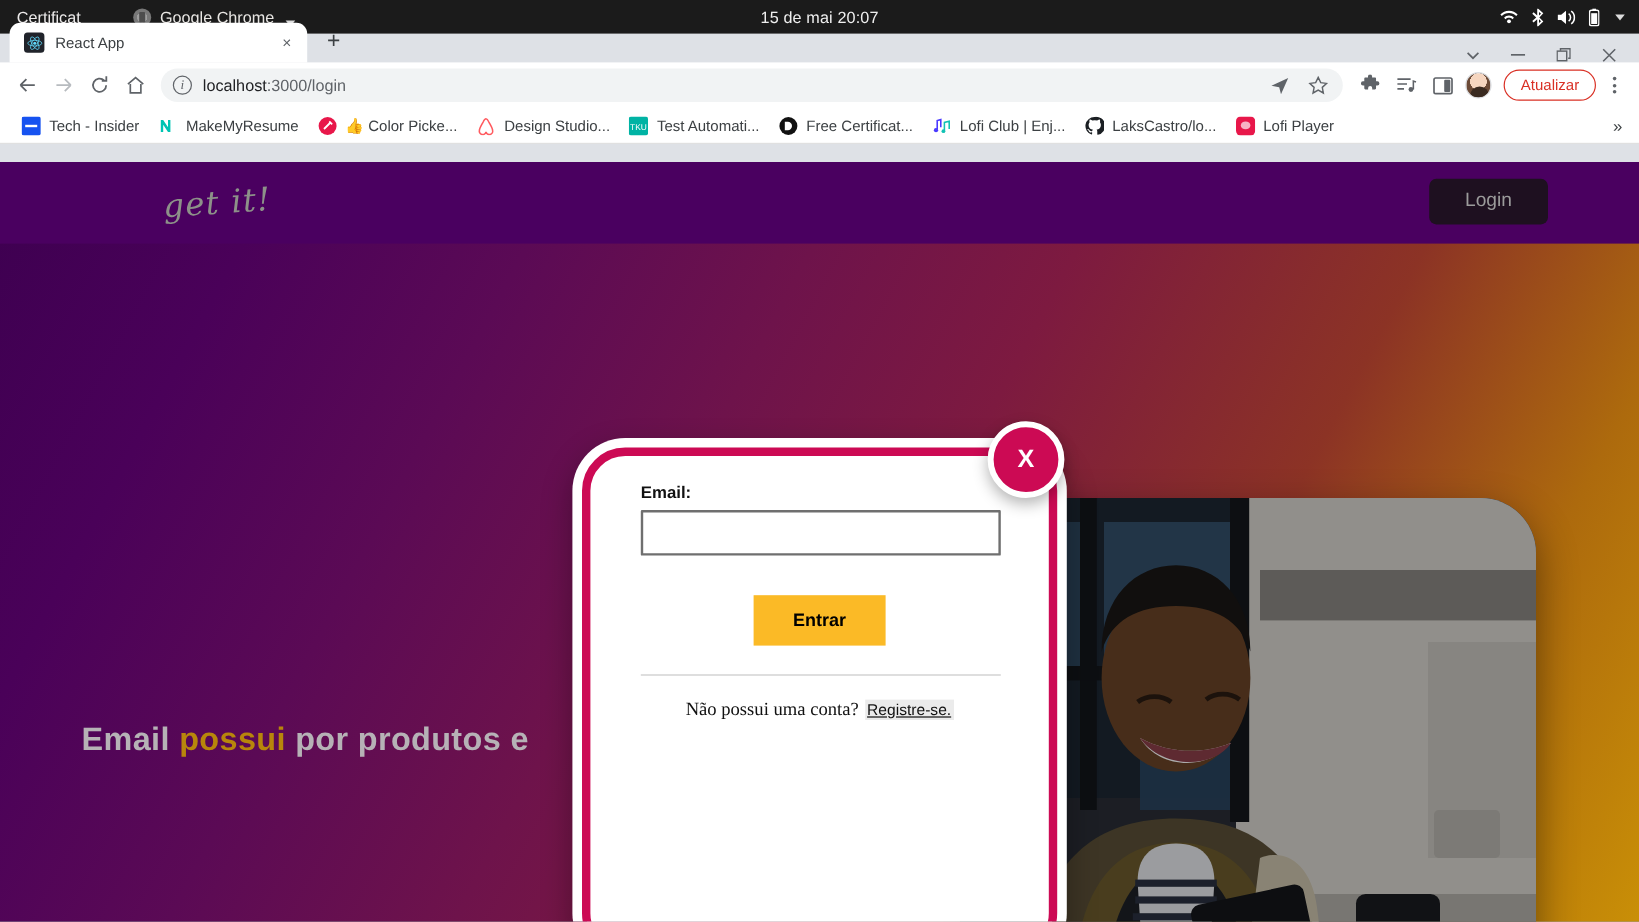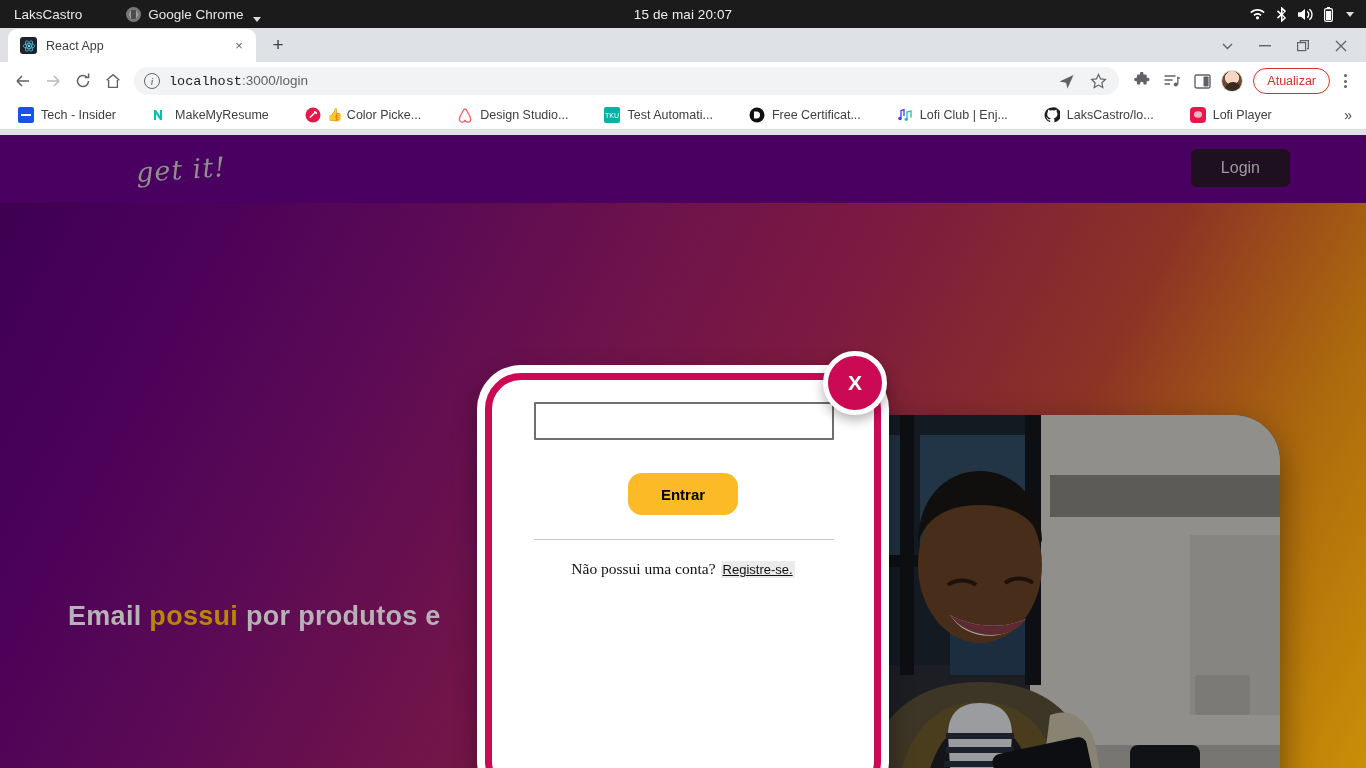--- a/index.html
+++ b/index.html
@@ -42,21 +42,21 @@
     position: absolute; right: 12px; display: flex; align-items: center; gap: 11px;
   }
   .tray-ico { display: block; }
 
   
   .chrome {
     position: absolute; top: 28px; left: 0;
     width: 1366px; height: 740px;
     background: #dee1e6;
   }
-  .tabstrip { height: 34px; position: relative; display: flex; align-items: flex-end; }
+  .tabstrip { height: 24px; position: relative; display: flex; align-items: flex-end; }
   .tab {
     margin-left: 8px; width: 248px; height: 33px;
     background: #fff; border-radius: 9px 9px 0 0;
     display: flex; align-items: center; padding: 0 8px 0 12px;
     position: relative;
   }
   .tab-favicon {
     width: 17px; height: 17px; border-radius: 3px; background: #20232a;
     flex: 0 0 auto; position: relative; margin-right: 9px;
   }
@@ -100,21 +100,21 @@
     position: relative;
   }
   .omni-info {
     width: 16px; height: 16px; border-radius: 50%;
     border: 1.3px solid #5f6368; color: #5f6368;
     font-size: 11px; font-style: italic; font-family: "Liberation Serif", serif;
     display: flex; align-items: center; justify-content: center;
     margin-right: 9px; flex: 0 0 auto;
   }
   .omni-url { font-size: 13.5px; color: #5f6368; white-space: nowrap; }
-  .omni-url b { color: #202124; font-weight: 400; font-family: Liberation Mono, monospace; }
+  .omni-url b { color: #202124; font-weight: 400; }
   .omni-right { margin-left: auto; display: flex; align-items: center; gap: 2px; }
   .update-btn {
     height: 26px; border: 1px solid #d93025; border-radius: 13px;
     color: #d93025; font-size: 12.5px; padding: 11px 13px;
     display: flex; align-items: center; margin: 0 2px 0 6px;
   }
   .avatar {
     width: 22px; height: 22px; border-radius: 50%;
     background: radial-gradient(circle at 50% 35%, #f6d6c0 0 42%, #6b4a36 43% 100%);
     border: 1px solid #dadce0; margin: 0 4px; overflow: hidden; position: relative;
@@ -125,21 +125,21 @@
   }
   .kebab {
     width: 26px; height: 30px; display: flex; flex-direction: column;
     align-items: center; justify-content: center; gap: 2.5px;
   }
   .kebab i { width: 3px; height: 3px; border-radius: 50%; background: #5f6368; display: block; }
 
   
   .bookmarks {
     height: 30px; background: #fff; display: flex; align-items: center;
-    padding: 0 6px 0 10px; border-bottom: 1px solid #e0e0e0; gap: 20px;
+    padding: 0 6px 0 10px; border-bottom: 1px solid #e0e0e0;
   }
   .bm {
     display: flex; align-items: center; gap: 7px;
     padding: 0 8px; height: 24px; border-radius: 4px;
     font-size: 12.5px; color: #3c4043; white-space: nowrap;
   }
   .bm-ic { width: 16px; height: 16px; flex: 0 0 auto; display: block; }
   .bm-overflow { margin-left: auto; color: #3c4043; font-size: 14px; padding: 0 8px; }
 
   
@@ -208,39 +208,39 @@
     font-size: 14px; font-weight: bold; color: #111;
     margin-bottom: 7px; display: block;
   }
   .field-input {
     width: 300px; height: 38px; border: 2px solid #6f6f6f;
     background: #fff; border-radius: 1px; display: block;
   }
   .field-grp-2 { margin-top: 25px; }
   .submit-btn {
     display: block; margin: 33px auto 0; width: 110px; height: 42px;
-    background: #fbba26; color: #000; border: none; border-radius: 14px;
+    background: #fbba26; color: #000; border: none; border-radius: 0;
     font-size: 15px; font-weight: bold; font-family: "Liberation Sans", sans-serif;
   }
   .divider { margin: 24px 0 0; height: 1px; background: #c9c9c9; width: 300px; }
   .foot-row {
     margin-top: 20px; text-align: center;
     font-family: "Liberation Serif", serif; font-size: 15.5px; color: #111;
   }
   .foot-link {
     font-family: "Liberation Sans", sans-serif; font-size: 13px; font-weight: normal;
     color: #111; text-decoration: underline; background: #ebebeb;
     padding: 1px 2px; margin-left: 5px;
   }
 </style>
 </head>
 <body>
 
 <div class="gnome-bar">
-  <span class="gnome-activities">LaksCastro</span>
+  <span class="gnome-activities">Certificat</span>
   <span class="gnome-app">
     <span class="chrome-dot"></span>
     <span>Google Chrome</span>
     <span class="caret-dn"></span>
   </span>
   <span class="gnome-clock">15 de mai  20:07</span>
   <span class="gnome-tray">
     <svg class="tray-ico" width="15" height="12" viewBox="0 0 15 12">
         <path d="M7.5 1C4.6 1 2.1 2.2.3 4l1.2 1.3C3 3.8 5.1 2.8 7.5 2.8s4.5 1 6 2.5L14.7 4C12.9 2.2 10.4 1 7.5 1z" fill="#fff"></path>
         <path d="M7.5 5c-1.6 0-3 .6-4.1 1.7l1.2 1.3c.8-.8 1.8-1.2 2.9-1.2s2.1.4 2.9 1.2l1.2-1.3C10.5 5.6 9.1 5 7.5 5z" fill="#fff"></path>
@@ -489,20 +489,21 @@
       <ellipse cx="205" cy="395" rx="58" ry="28" fill="#5a4229"></ellipse>
       <ellipse cx="262" cy="390" rx="48" ry="26" fill="#5a4229"></ellipse>
       <rect x="330" y="330" width="70" height="82" rx="8" fill="#1a1c20"></rect>
       <rect x="0" y="0" width="480" height="412" fill="#000" opacity="0.33"></rect>
     </svg>
   </div>
 
   <div class="modal-outer">
     <div class="modal-ring">
       <div class="modal-body">
+        <label class="field-label">Email:</label>
         <input class="field-input" type="text" value="" style="">
         <button class="submit-btn">Entrar</button>
         <div class="divider"></div>
         <div class="foot-row">
           <span>Não possui uma conta?</span><a class="foot-link" href="#">Registre-se.</a>
         </div>
       </div>
     </div>
   </div>
   <div class="close-btn">X</div>

